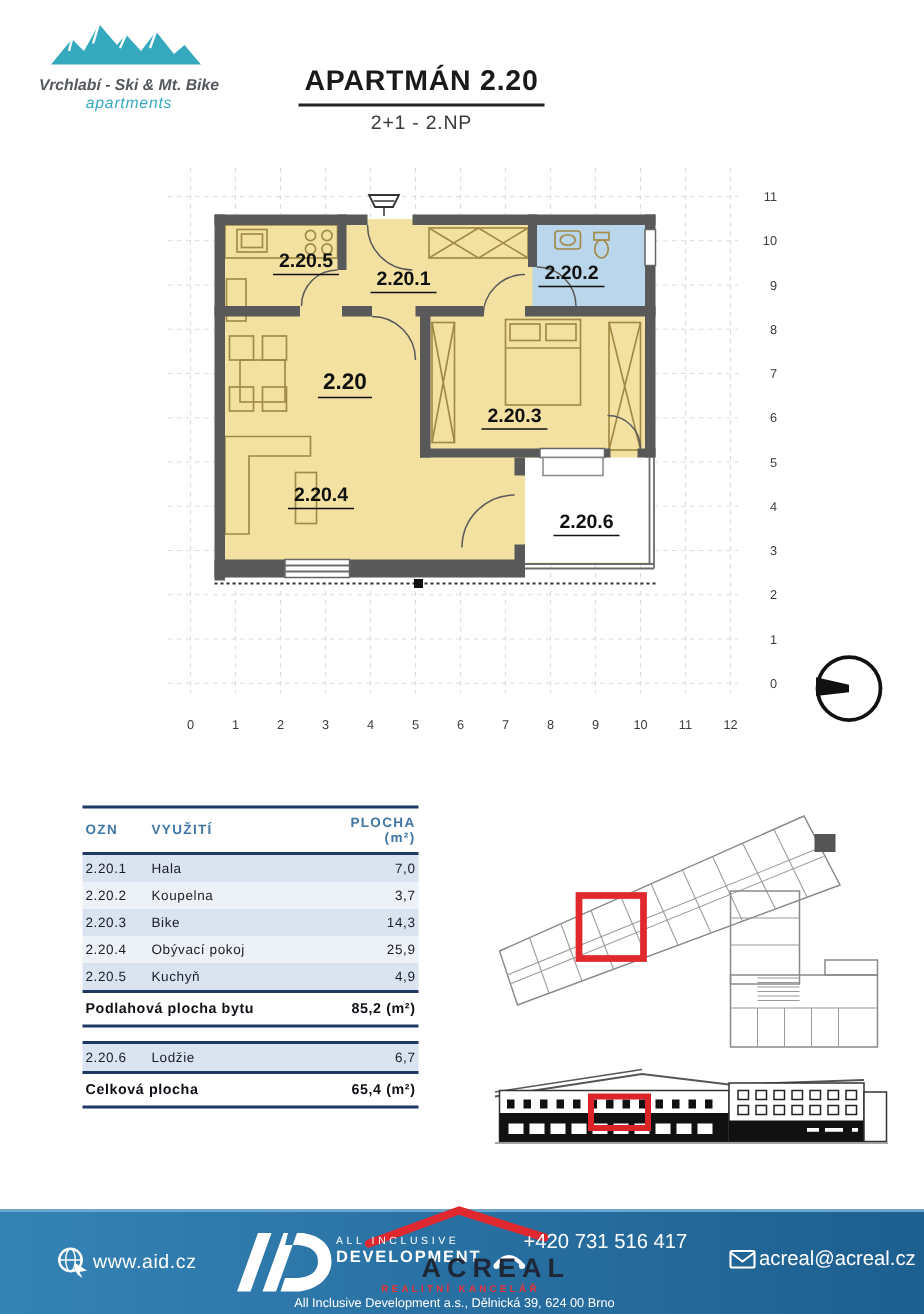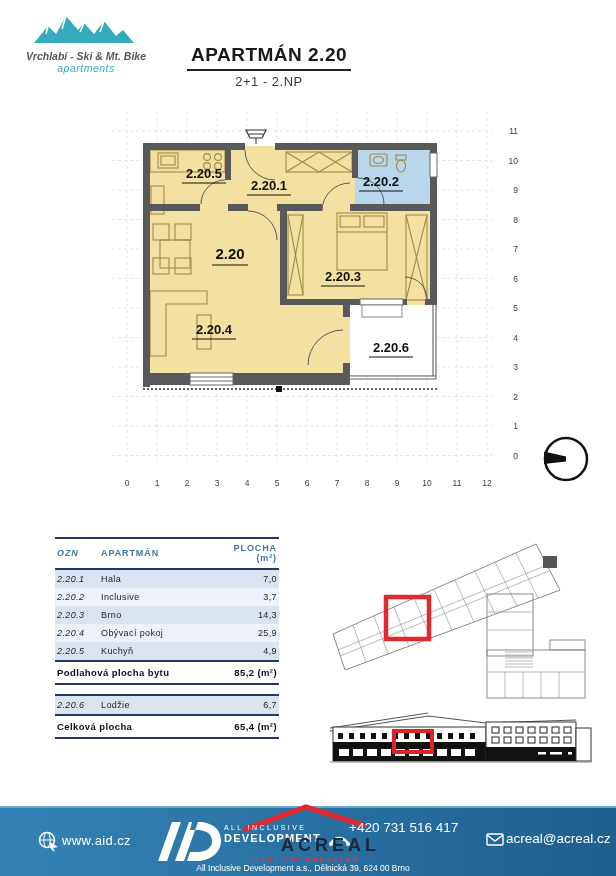--- a/index.html
+++ b/index.html
@@ -3,30 +3,30 @@
 <meta charset="utf-8">
 <style>
   html,body{margin:0;padding:0;background:#fff;}
   .page{position:relative;width:616px;height:876px;background:#fff;overflow:hidden;
         font-family:"Liberation Sans",sans-serif;}
   .abs{position:absolute;}
   
   .logo{left:20px;top:10px;width:132px;text-align:center;}
   .logo .l1{font-size:10.5px;font-weight:bold;font-style:italic;color:#54585e;white-space:nowrap;}
   .logo .l2{font-size:10.5px;font-style:italic;color:#35aabf;letter-spacing:.5px;}
-  .titleblock{left:0;top:44px;width:538px;text-align:center;}
+  .titleblock{left:12px;top:44px;width:538px;text-align:center;}
   .titleblock .t1{display:inline-block;font-size:19px;font-weight:bold;letter-spacing:.5px;
                   color:#1a1a1a;border-bottom:2.5px solid #222;padding:0 4px 3px;}
   .titleblock .t2{font-size:13px;color:#3c3c3c;margin-top:3px;letter-spacing:.5px;}
   
   .areas{left:55px;top:537px;width:224px;font-size:9px;color:#1c1c28;}
   .rule{height:2px;background:#1f3864;}
   .trow,.thead,.brow{display:flex;align-items:center;padding:4px 2px;letter-spacing:.4px;}
   .thead{color:#3f76a5;font-weight:bold;letter-spacing:.9px;padding:4px 2px 5px;}
-  .c-ozn{width:44px;font-style:italic;}
+  .c-ozn{width:44px;}
   .c-usage{flex:1;}
   .c-area{width:56px;text-align:right;}
   .trow{background:#d9e4f0;}
   .trow.alt{background:#ecf2f8;}
   .brow{font-weight:bold;font-size:9.5px;color:#0e0e16;padding:5px 2px;}
   .gap8{height:9px;}
   
   .footer-bar{left:0;top:806px;width:616px;height:70px;z-index:1;
     background:linear-gradient(90deg,#3583b6 0%,#2a72a4 45%,#1d5f8f 100%);
     border-top:2px solid #6aa6cb;box-sizing:border-box;}
@@ -375,38 +375,38 @@
         <path d="M487,835 L495,841 L503,835" stroke="#fff" stroke-width="1.4" fill="none"></path>
       </g>
       <path d="M246,829 L306,807 L363,825" stroke="#e02830" stroke-width="5.5" fill="none" stroke-linecap="round" stroke-linejoin="round"></path>
     </g>
   </svg>
 
   <div class="abs areas">
     <div class="rule"></div>
     <div class="thead">
       <span class="c-ozn">OZN</span>
-      <span class="c-usage">APARTMÁN</span>
+      <span class="c-usage">VYUŽITÍ</span>
       <span class="c-area">PLOCHA (m²)</span>
     </div>
     <div class="rule"></div>
     <div id="table-rows">
         <div class="trow">
           <span class="c-ozn">2.20.1</span>
           <span class="c-usage">Hala</span>
           <span class="c-area">7,0</span>
         </div>
         <div class="trow alt">
           <span class="c-ozn">2.20.2</span>
-          <span class="c-usage">Inclusive</span>
+          <span class="c-usage">Koupelna</span>
           <span class="c-area">3,7</span>
         </div>
         <div class="trow">
           <span class="c-ozn">2.20.3</span>
-          <span class="c-usage">Brno</span>
+          <span class="c-usage">Bike</span>
           <span class="c-area">14,3</span>
         </div>
         <div class="trow alt">
           <span class="c-ozn">2.20.4</span>
           <span class="c-usage">Obývací pokoj</span>
           <span class="c-area">25,9</span>
         </div>
         <div class="trow">
           <span class="c-ozn">2.20.5</span>
           <span class="c-usage">Kuchyň</span>

